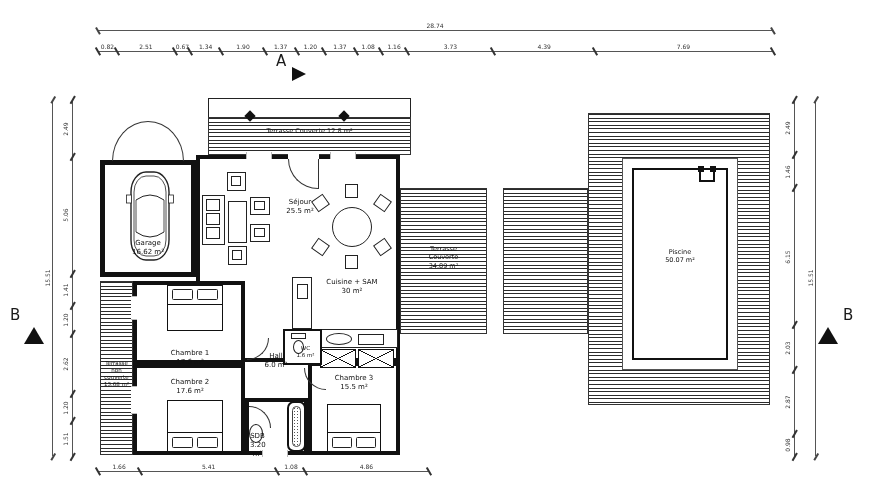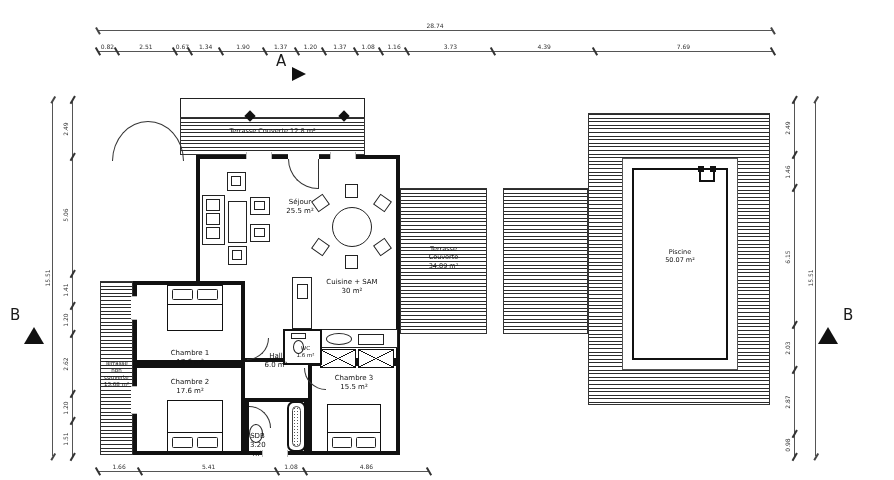--- a/index.html
+++ b/index.html
@@ -191,21 +191,21 @@
   </div>
   <div class="abs" style="left:10px;top:306px;width:46px;height:44px">
     <span class="sec-letter" style="left:0;top:0">B</span>
     <div class="tri-up" style="left:14px;top:21px"></div>
   </div>
   <div class="abs" style="left:818px;top:306px;width:46px;height:44px">
     <div class="tri-up" style="left:0;top:21px"></div>
     <span class="sec-letter" style="position:absolute;left:25px;top:0">B</span>
   </div>
 
-  <div class="thin" style="left:180px;top:98px;width:185px;height:57px">
+  <div class="thin" style="left:208px;top:98px;width:203px;height:57px">
     <div class="hatch" style="left:-1px;right:-1px;bottom:-1px;height:38px"></div>
     <div class="lbl" style="left:0;right:0;top:28px;font-size:6.5px">
       <span class="inl">Terrasse Couverte</span>
       <span class="inl">12.8 m²</span>
     </div>
   </div>
   <div class="diamond" style="left:246px;top:112px"></div>
   <div class="diamond" style="left:340px;top:112px"></div>
 
   <div class="hatch" style="left:400px;top:188px;width:87px;height:146px">
@@ -234,20 +234,36 @@
     <div class="lbl tiny" style="left:0;right:0;top:78px">
       <span>Terrasse</span>
       <span>non</span>
       <span>couverte</span>
       <span>13.68 m²</span>
     </div>
   </div>
 
   <div class="room" style="left:196px;top:155px;width:204px;height:207px"></div>
 
+  <div class="room" style="left:100px;top:160px;width:96px;height:117px;border-width:5px">
+    <svg style="position:absolute;left:21px;top:5px" width="48" height="92" viewBox="0 0 48 92">
+      <rect x="5" y="2" width="38" height="88" rx="15" ry="20" fill="#fff" stroke="#222" stroke-width="1.4"></rect>
+      <rect x="8" y="6" width="32" height="80" rx="12" ry="16" fill="none" stroke="#222" stroke-width="0.8"></rect>
+      <path d="M10 30 Q24 20 38 30" fill="none" stroke="#222" stroke-width="1"></path>
+      <path d="M10 62 Q24 72 38 62" fill="none" stroke="#222" stroke-width="1"></path>
+      <line x1="10" y1="30" x2="10" y2="62" stroke="#222" stroke-width="0.8"></line>
+      <line x1="38" y1="30" x2="38" y2="62" stroke="#222" stroke-width="0.8"></line>
+      <rect x="0.5" y="25" width="5" height="8" fill="#fff" stroke="#222" stroke-width="0.8"></rect>
+      <rect x="42.5" y="25" width="5" height="8" fill="#fff" stroke="#222" stroke-width="0.8"></rect>
+    </svg>
+    <div class="lbl" style="left:0;right:0;top:74px">
+      <span>Garage</span>
+      <span>16.62 m²</span>
+    </div>
+  </div>
 
   <div class="qarc" style="left:112px;top:121px;width:36px;height:40px;border-left:1.2px solid #333;border-top:1.2px solid #333;border-top-left-radius:100%"></div>
   <div class="qarc" style="left:148px;top:121px;width:36px;height:40px;border-right:1.2px solid #333;border-top:1.2px solid #333;border-top-right-radius:100%"></div>
 
   <div class="room" style="left:133px;top:281px;width:112px;height:83px"></div>
   <div class="room" style="left:133px;top:364px;width:112px;height:91px"></div>
   <div class="room" style="left:308px;top:362px;width:92px;height:93px"></div>
   <div class="room" style="left:245px;top:398px;width:63px;height:57px"></div>
 
   <div class="wgap" style="left:246px;top:152px;width:26px;height:7px;border:1px solid #bbb;border-top:0;border-bottom:0"></div>

